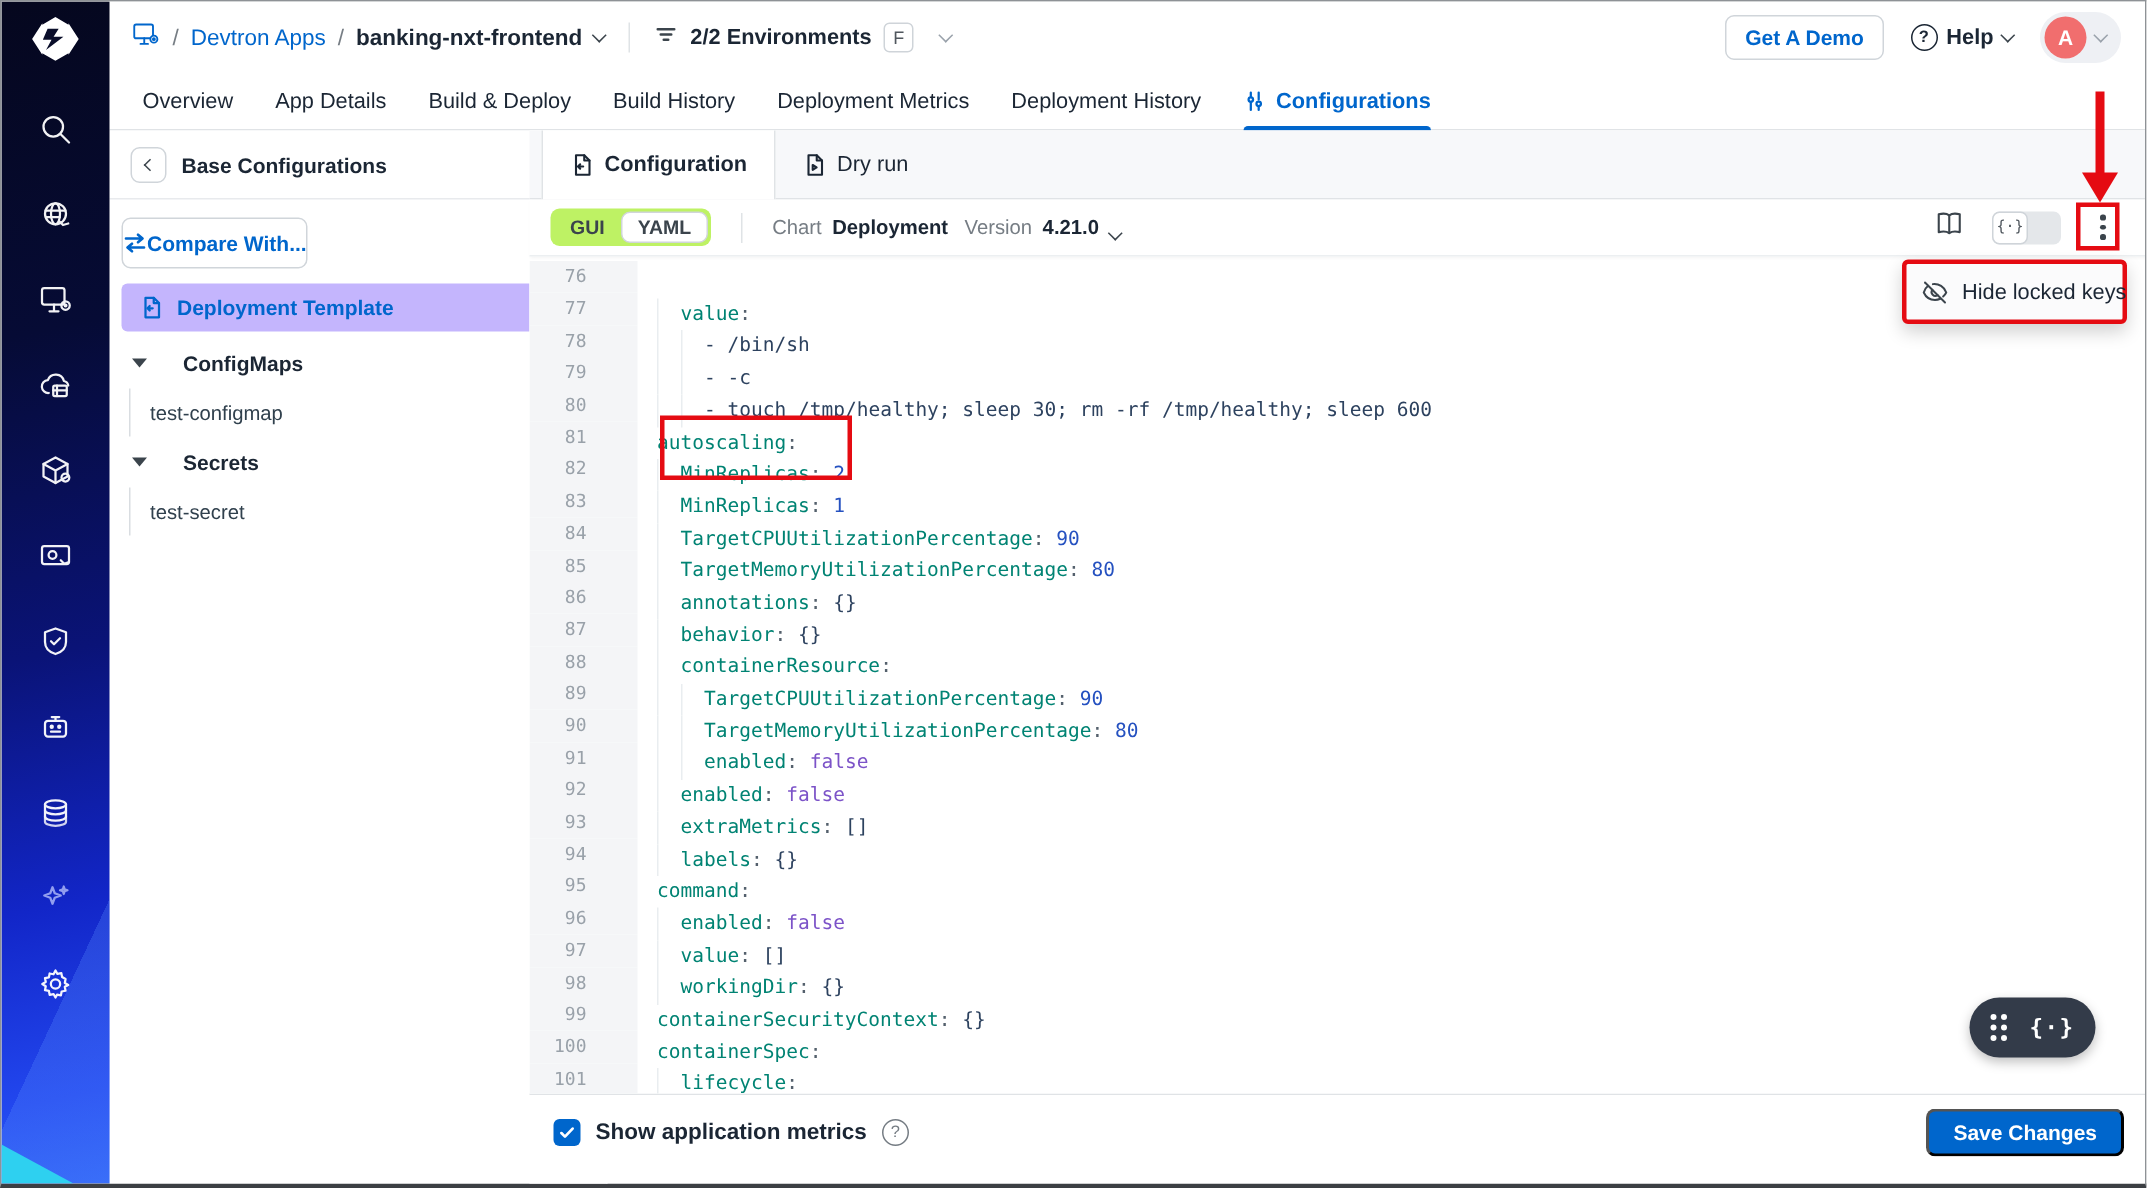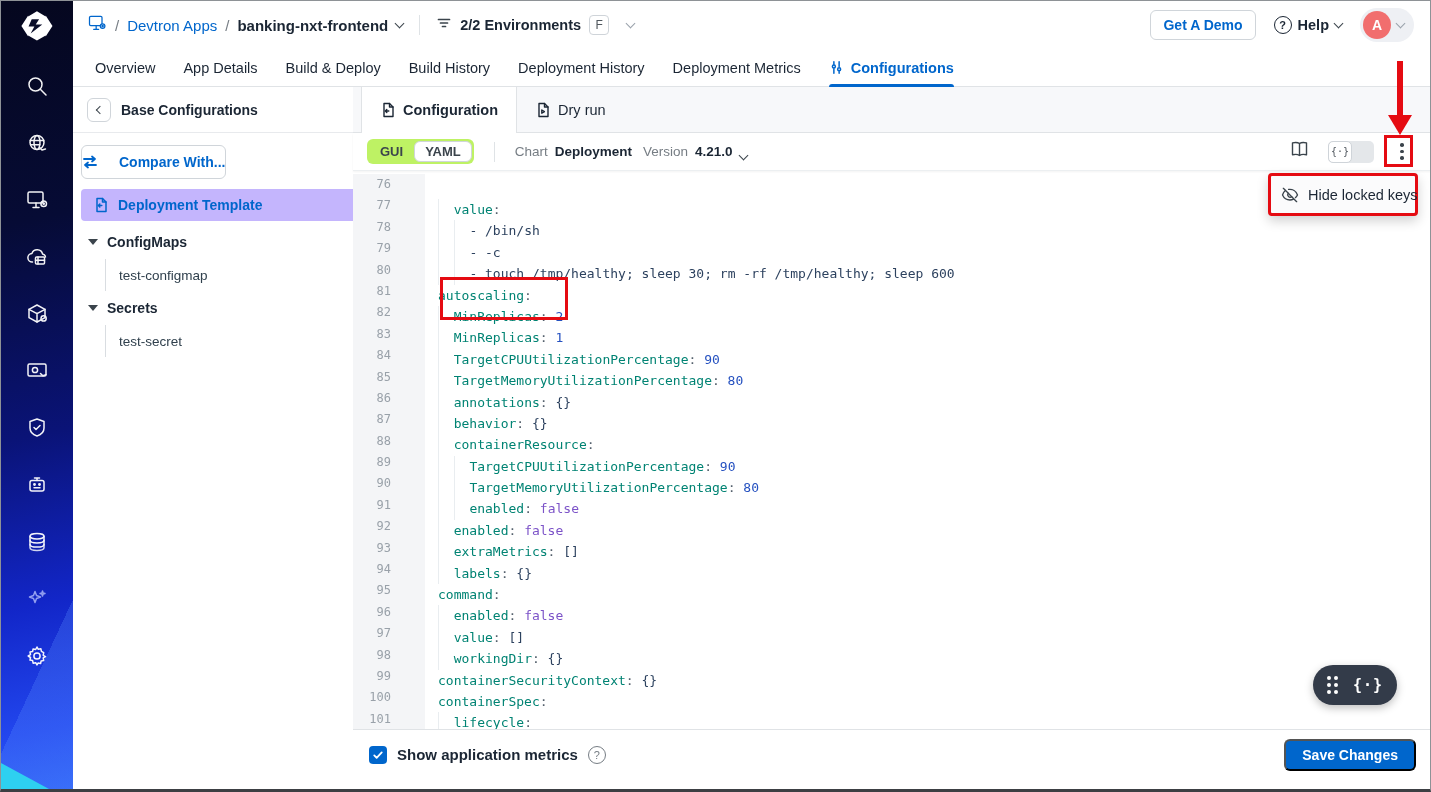--- a/index.html
+++ b/index.html
@@ -53,31 +53,31 @@
   .nav-tab.active{color:#0066cc;font-weight:700;}
   .nav-tab.active::after{content:'';position:absolute;left:0;right:0;bottom:-1px;height:3px;background:#0066cc;border-radius:3px 3px 0 0;}
   .nav-tab svg{width:15px;height:15px;stroke:#0066cc;fill:none;stroke-width:1.6;stroke-linecap:round;}
   
   .sidebar2{position:absolute;left:72px;top:86px;width:332px;height:706px;background:#fff;border-right:1px solid #e0e3e6;}
   .sb-head{height:46px;display:flex;align-items:center;gap:10px;padding:0 14px;border-bottom:1px solid #e8eaed;}
   .back-btn{width:24px;height:24px;border:1px solid #d0d5da;border-radius:6px;display:grid;place-items:center;cursor:pointer;background:#fff;}
   .back-btn .chev{transform:rotate(135deg);margin:0 0 0 2px;width:6px;height:6px;}
   .sb-title{flex:1;font-size:14px;font-weight:700;color:#1b2634;}
   .compare-btn{margin:12px 10px 10px 8px;height:34px;border:1px solid #d0d5da;border-radius:6px;background:#fff;
-    display:flex;align-items:center;justify-content:center;gap:21px;color:#0066cc;font-weight:700;font-size:14px;cursor:pointer;}
+    display:flex;align-items:center;justify-content:center;gap:0;color:#0066cc;font-weight:700;font-size:14px;cursor:pointer;}
   .compare-btn svg{width:16px;height:16px;stroke:#0066cc;stroke-width:1.8;fill:none;stroke-linecap:round;stroke-linejoin:round;}
   .sb-item{margin:8px 10px 4px 8px;height:32px;border-radius:4px;display:flex;align-items:center;gap:9px;
     padding:0 12px;font-size:14px;color:#30404d;cursor:pointer;}
   .sb-item.active{background:#c4b5fd;color:#0066cc;font-weight:700;}
   .sb-item svg{width:16px;height:16px;stroke:#0066cc;fill:none;stroke-width:1.5;stroke-linecap:round;stroke-linejoin:round;}
-  .sb-group{height:34px;display:flex;align-items:center;gap:9px;padding:0 16px 0 15px;cursor:pointer;}
+  .sb-group{height:34px;display:flex;align-items:center;gap:24px;padding:0 16px 0 15px;cursor:pointer;}
   .tri{width:0;height:0;border-left:5px solid transparent;border-right:5px solid transparent;border-top:6px solid #3b444c;}
   .sb-group-label{flex:1;font-size:14px;font-weight:700;color:#1b2634;}
   .plus-ic svg{width:17px;height:17px;stroke:#50575e;stroke-width:1.6;stroke-linecap:round;}
-  .sb-child{height:32px;margin-left:32px;border-left:1px solid #d9dde1;display:flex;align-items:center;
+  .sb-child{height:32px;margin-left:13px;border-left:1px solid #d9dde1;display:flex;align-items:center;
     padding-left:13px;font-size:13.5px;color:#30404d;cursor:pointer;}
   
   .main{position:absolute;left:352px;top:86px;width:1079px;height:706px;display:flex;flex-direction:column;background:#fff;}
   .cfgtabs{height:46px;background:#f7f8fa;border-bottom:1px solid #e0e3e6;display:flex;padding-left:8px;flex:none;}
   .cfgtab{height:46px;padding:0 18px;display:flex;align-items:center;gap:7px;font-size:14.5px;color:#1b2634;cursor:pointer;}
   .cfgtab svg{width:16px;height:16px;stroke:#1b2634;fill:none;stroke-width:1.4;stroke-linecap:round;stroke-linejoin:round;}
   .cfgtab.active{background:#fff;font-weight:700;border-left:1px solid #e0e3e6;border-right:1px solid #e0e3e6;margin-bottom:-1px;}
   .toolbar{height:38px;background:#fff;display:flex;align-items:center;gap:12px;padding:0 14px;flex:none;
     border-bottom:1px solid #eceff1;box-shadow:0 1px 2px rgba(20,20,20,.05);position:relative;z-index:2;}
   .seg{display:flex;background:#bef264;border-radius:6px;padding:2px;align-items:center;}
@@ -265,24 +265,24 @@
       <div class="nav-tab">
         <span>App Details</span>
       </div>
       <div class="nav-tab">
         <span>Build &amp; Deploy</span>
       </div>
       <div class="nav-tab">
         <span>Build History</span>
       </div>
       <div class="nav-tab">
+        <span>Deployment Metrics</span>
+      </div>
+      <div class="nav-tab">
         <span>Deployment History</span>
-      </div>
-      <div class="nav-tab">
-        <span>Deployment Metrics</span>
       </div>
       <div class="nav-tab active">
         <svg viewBox="0 0 16 16">
           <path d="M5.2 1.8v3M5.2 9.2v5M10.8 1.8v5M10.8 12.2v2"></path>
           <circle cx="5.2" cy="6.8" r="1.6"></circle>
           <circle cx="10.8" cy="9.8" r="1.6"></circle>
         </svg>
         <span>Configurations</span>
       </div>
     </div>

